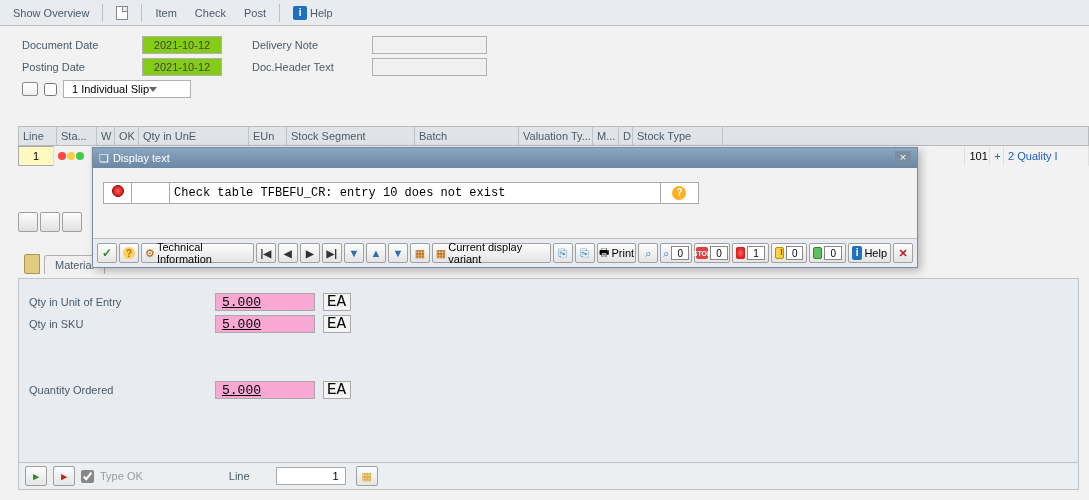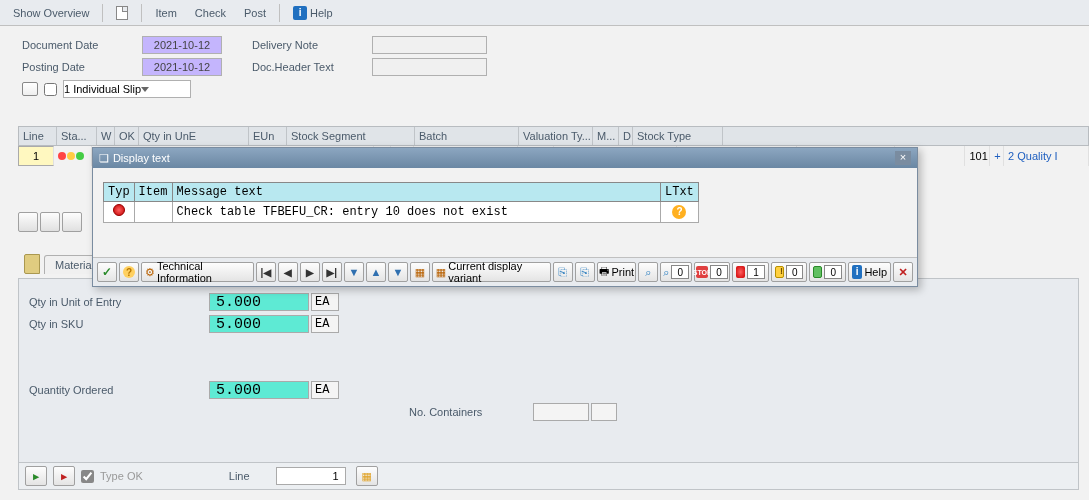--- a/index.html
+++ b/index.html
@@ -8,29 +8,29 @@
   .topbar { background: #e8ebef; border-bottom: 1px solid #c0c0c0; height: 26px; display: flex; align-items: center; padding: 0 5px; gap: 2px; }
   .tb-item { padding: 3px 8px; color: #4a5a6a; cursor: pointer; display: flex; align-items: center; gap: 3px; }
   .tb-sep { width: 1px; height: 18px; background: #c0c0c0; margin: 0 3px; }
   .icon-page { border: 1px solid #888; background: #fff; width: 12px; height: 14px; position: relative; }
   .icon-page::after { content: ''; position: absolute; top: 0; right: 0; width: 4px; height: 4px; background: #e8ebef; border-left: 1px solid #888; border-bottom: 1px solid #888; }
   .icon-info { width: 14px; height: 14px; background: #2070c0; color: #fff; font-weight: bold; text-align: center; line-height: 14px; border-radius: 2px; font-size: 10px; }
   
   .doc-area { padding: 10px 22px 6px 22px; }
   .row { display: flex; align-items: center; margin-bottom: 4px; }
   .lbl { width: 120px; color: #4a5a6a; }
-  .inp { border: 1px solid #b0b0b0; background: #c4b5fd; height: 18px; padding: 0 4px; }
+  .inp { border: 1px solid #b0b0b0; background: #84cc16; height: 18px; padding: 0 4px; }
   .date-inp { width: 80px; text-align: center; color: #444; }
   .blank-inp { width: 115px; background: #f0f0f0; }
   .lbl2 { margin-left: 30px; width: 120px; color: #4a5a6a; }
   
   .slip-row { display: flex; align-items: center; gap: 6px; }
   .icon-print { width: 16px; height: 14px; border: 1px solid #888; border-radius: 2px; background: linear-gradient(#fff, #eee); }
   .chk { width: 13px; height: 13px; }
-  .dropdown { border: 1px solid #b0b0b0; background: #fff; height: 18px; width: 128px; padding: 0 0; display: flex; align-items: center; }
+  .dropdown { border: 1px solid #b0b0b0; background: #fff; height: 18px; width: 128px; padding: 0 8px; display: flex; align-items: center; }
   .dd-arrow { width: 0; height: 0; border-left: 4px solid transparent; border-right: 4px solid transparent; border-top: 5px solid #666; }
   
   .grid-header { margin-top: 18px; background: #e0e4e8; border: 1px solid #b8bcc0; display: flex; height: 20px; align-items: center; font-size: 10px; color: #4a5a6a; }
   .grid-header > div { border-right: 1px solid #c0c4c8; padding: 0 4px; height: 100%; display: flex; align-items: center; overflow: hidden; white-space: nowrap; position: relative; }
   .grid-header > div::after { content: ''; position: absolute; right: -1px; top: 0; bottom: 0; width: 1px; background: #c0c4c8; }
   .col-line { width: 38px; }
   .col-sta { width: 40px; }
   .col-mat { width: 299px; }
   .col-w { width: 18px; }
   .col-ok { width: 24px; }
@@ -82,24 +82,24 @@
   .sq-yel { background: #ffd040; border: 1px solid #b89000; position: relative; }
   .sq-yel::after { content: '!'; position: absolute; left: 4px; top: -1px; font-size: 9px; font-weight: bold; color: #705000; }
   .sq-grn { background: #60c060; border: 1px solid #2a8a2a; }
   .stop-icon { width: 12px; height: 12px; background: #e04040; border-radius: 2px; color: #fff; font-size: 7px; display: inline-flex; align-items: center; justify-content: center; font-weight: bold; }
   
   .tab-bar { position: absolute; top: 254px; left: 24px; display: flex; align-items: flex-end; }
   .tab-icon { width: 16px; height: 20px; background: #e0cc80; border: 1px solid #aa9850; border-radius: 2px 0 0 2px; margin-right: 4px; }
   .tab { background: #f0f0f0; border: 1px solid #b0b0b0; border-bottom: none; padding: 3px 10px; color: #4a5a6a; border-radius: 3px 3px 0 0; }
   
   .bottom-area { position: absolute; top: 278px; left: 18px; right: 10px; border: 1px solid #c0c4c8; background: #e8ebef; padding: 14px 10px 10px 10px; height: 190px; }
-  .bottom-row { display: flex; align-items: center; margin-bottom: 4px; }
+  .bottom-row { display: flex; align-items: center; margin-bottom: 4px; gap: 6px; }
   .bottom-lbl { width: 180px; color: #4a5a6a; }
-  .qty-inp { width: 100px; text-align: left; padding-left: 6px; font-family: 'Courier New', monospace; font-size: 15px; border: 1px solid #aaa; height: 18px; background: #5eead4; }
-  .unit-inp { width: 28px; border: 1px solid #aaa; height: 18px; text-align: left; padding-left: 3px; font-family: 'Courier New', monospace; font-size: 12px; background: #f4f4f4; margin-left: 2px; }
+  .qty-inp { width: 100px; text-align: left; padding-left: 6px; font-family: 'Courier New', monospace; font-size: 13px; border: 1px solid #aaa; height: 18px; background: #f9a8d4; text-decoration: underline; }
+  .unit-inp { width: 28px; border: 1px solid #aaa; height: 18px; text-align: left; padding-left: 3px; font-family: 'Courier New', monospace; font-size: 16px; background: #f4f4f4; margin-left: 2px; }
   .containers-row { margin-top: 4px; display: flex; align-items: center; }
   .cont-lbl { margin-left: 380px; width: 120px; color: #4a5a6a; }
   .cont-box { width: 56px; height: 18px; border: 1px solid #aaa; background: #f4f4f4; margin-left: 4px; }
   .cont-box2 { width: 26px; height: 18px; border: 1px solid #aaa; background: #f4f4f4; margin-left: 2px; }
   
   .footer-bar { position: absolute; bottom: 10px; left: 18px; right: 10px; border: 1px solid #c0c4c8; background: #eceff2; height: 28px; display: flex; align-items: center; padding: 0 6px; gap: 6px; }
   .ft-btn { width: 22px; height: 20px; background: linear-gradient(#fdfdfd,#e4e4e4); border: 1px solid #a0a0a0; border-radius: 2px; display: inline-flex; align-items: center; justify-content: center; }
   .ft-check { accent-color: #888; }
   .ft-lbl { color: #999; }
   .ft-line-lbl { margin-left: 80px; color: #4a5a6a; }
@@ -209,25 +209,20 @@
     <span class="bottom-lbl">Qty in SKU</span>
     <input class="qty-inp" value="5.000" style="">
     <input class="unit-inp" value="EA" style="">
   </div>
   <div style="height:44px"></div>
   <div class="bottom-row">
     <span class="bottom-lbl">Quantity Ordered</span>
     <input class="qty-inp" value="5.000" style="">
     <input class="unit-inp" value="EA" style="">
   </div>
-  <div class="containers-row">
-    <span class="cont-lbl">No. Containers</span>
-    <span class="cont-box"></span>
-    <span class="cont-box2"></span>
-  </div>
 </div>
 
 <div class="footer-bar">
   <span class="ft-btn">
       <span style="color:#2a8a2a;font-weight:bold">▸</span>
     </span>
   <span class="ft-btn">
       <span style="color:#c02020;font-weight:bold">▸</span>
     </span>
   <input type="checkbox" class="ft-check" checked="" style="">
@@ -243,26 +238,20 @@
   <div class="dialog-title">
     <div class="dialog-title-left">
       <span>❏</span>
       <span>Display text</span>
     </div>
     <span class="close-x">×</span>
   </div>
   <div class="dialog-body">
     <table class="log-table">
       <tbody>
-          <tr>
-        <th class="typ-cell">Typ</th>
-        <th class="item-cell">Item</th>
-        <th class="msg-cell">Message text</th>
-        <th class="ltxt-cell">LTxt</th>
-      </tr>
       <tr>
         <td class="typ-cell"><span class="red-dot"></span></td>
         <td class="item-cell"></td>
         <td class="msg-cell">Check table TFBEFU_CR: entry 10   does not exist</td>
         <td class="ltxt-cell"><span class="q-mark">?</span></td>
       </tr>
     </tbody>
       </table>
   </div>
   <div class="dialog-toolbar">

